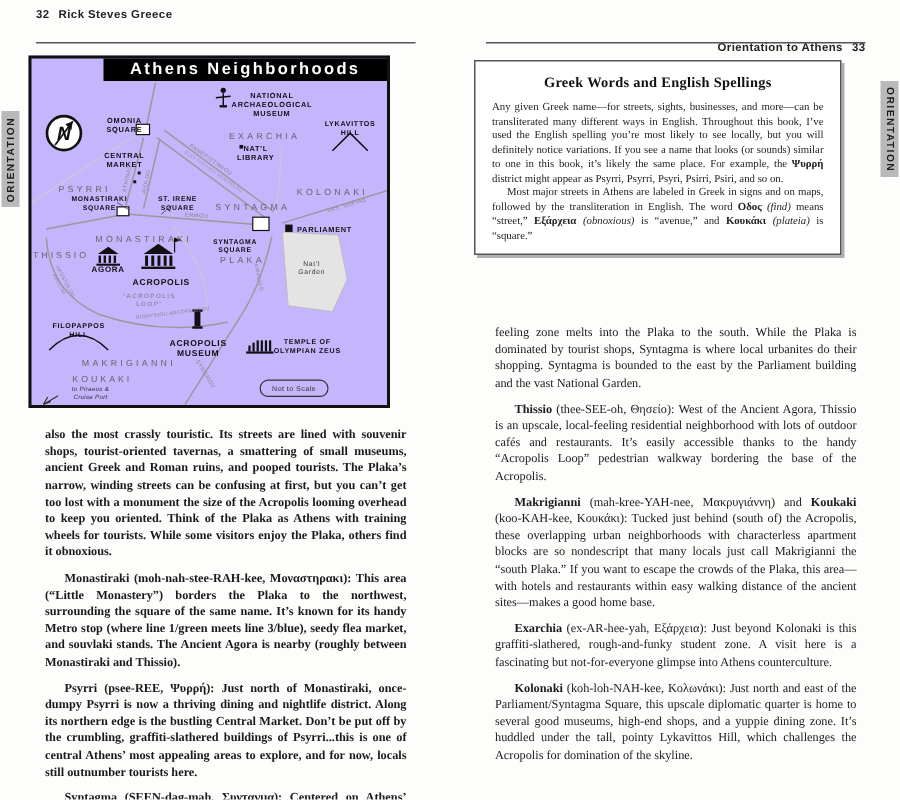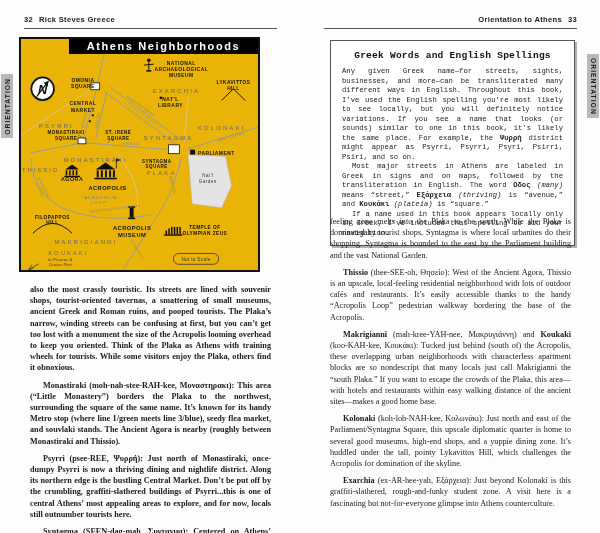--- a/index.html
+++ b/index.html
@@ -5,69 +5,69 @@
   html,body{margin:0;padding:0;}
   body{
     width:600px;height:533px;background:#fdfdfc;position:relative;overflow:hidden;
     font-family:"Liberation Serif", serif;color:#1a1a1a;
   }
   .page{position:absolute;top:0;height:533px;width:300px;}
   .left-page{left:0;}
   .right-page{left:300px;}
 
   .page-header{
-    position:absolute;top:15px;font-family:"Liberation Sans",sans-serif;
+    position:absolute;top:5px;font-family:"Liberation Sans",sans-serif;
     font-weight:bold;font-size:7.6px;letter-spacing:.3px;color:#222;white-space:nowrap;
   }
   .left-page .page-header{left:24px;}
-  .right-page .page-header{right:23px;text-align:right;}
+  .right-page .page-header{right:23px;text-align:right;margin-top:22px;}
   .page-header .pgnum{margin:0 6px;}
   .header-rule{position:absolute;top:28px;height:0;border-top:1px solid #555;}
   .left-page .header-rule{left:24px;right:23px;}
   .right-page .header-rule{left:24px;right:23px;}
 
   
   .tab{
     position:absolute;width:12px;height:64px;background:#b9b9b9;
     display:flex;align-items:center;justify-content:center;
     font-family:"Liberation Sans",sans-serif;font-weight:bold;font-size:6.8px;
     letter-spacing:1px;color:#1c1c1c;
   }
   .left-tab{left:1px;top:74px;}
   .right-tab{right:1px;top:54px;}
   .left-tab span{writing-mode:vertical-rl;transform:rotate(180deg);}
   .right-tab span{writing-mode:vertical-rl;}
 
   
   .map-box{
     position:absolute;left:19px;top:37px;width:241px;height:235px;
-    border:2px solid #111;box-sizing:border-box;background:#eab308;padding-left:48px;
+    border:2px solid #111;box-sizing:border-box;background:#c4b5fd;padding-left:48px;
   }
   .map-title{
     height:15px;background:#000;color:#fff;text-align:center;line-height:15.5px;
     font-family:"Liberation Sans",sans-serif;font-weight:bold;font-size:11px;letter-spacing:1.6px;
   }
   .map-svg{position:absolute;left:0;top:15px;width:237px;height:218px;display:block;
     font-family:"Liberation Sans",sans-serif;}
 
   
   .body-text{
     position:absolute;left:24px;width:253px;text-align:justify;
     font-size:8.2px;line-height:11.2px;color:#1a1a1a;
   }
   .left-page .body-text{top:278px;font-weight:bold;}
   .right-page .body-text{top:210px;}
   .body-text p{margin:6px;text-indent:13px;}
   .body-text p.noindent{text-indent:0;}
 
   
   .sidebar{
-    position:absolute;left:30px;top:40px;width:245px;box-sizing:border-box;
+    position:absolute;left:16px;top:40px;width:245px;box-sizing:border-box;
     border:1.5px solid #555;box-shadow:2px 2px 0 #b0b0b0;background:#fff;
-    padding:7px 11px 7px 11px;font-family:Liberation Mono, monospace;
+    padding:7px 11px 7px 11px;font-family:Liberation Serif, serif;
   }
   .sidebar h3{margin:2px 0 6px;font-size:9.6px;text-align:center;letter-spacing:.2px;color:#111;}
   .sidebar p{margin:0;font-size:7.2px;line-height:9.5px;text-align:justify;color:#222;text-indent:10px;}
   .sidebar p.noindent{text-indent:0;}
 </style>
 </head>
 <body>
 
 <div class="spread">
 
@@ -230,25 +230,24 @@
     <div class="page-header"><span>Orientation to Athens</span><span class="pgnum" style="margin-right:0">33</span></div>
     <div class="header-rule"></div>
 
     <div class="tab right-tab">
         <span>ORIENTATION</span>
       </div>
 
     <div class="sidebar">
       <h3>Greek Words and English Spellings</h3>
       <p class="noindent">Any given Greek name—for streets, sights, businesses, and more—can be transliterated many different ways in English. Throughout this book, I’ve used the English spelling you’re most likely to see locally, but you will definitely notice variations. If you see a name that looks (or sounds) similar to one in this book, it’s likely the same place. For example, the <b>Ψυρρή</b> district might appear as Psyrri, Psyrri, Psyri, Psirri, Psiri, and so on.</p>
-      <p>Most major streets in Athens are labeled in Greek in signs and on maps, followed by the transliteration in English. The word <b>Οδος</b> <i>(many)</i> means “street,” <b>Εξάρχεια</b> <i>(thriving)</i> is “avenue,” and <b>Κουκάκι</b> <i>(plateia)</i> is “square.”</p>
-      <p>If a name used in this book appears locally only in Greek, I’ve included that spelling to aid your navigation.</p>
+      <p>Most major streets in Athens are labeled in Greek in signs and on maps, followed by the transliteration in English. The word <b>Οδος</b> <i>(find)</i> means “street,” <b>Εξάρχεια</b> <i>(obnoxious)</i> is “avenue,” and <b>Κουκάκι</b> <i>(plateia)</i> is “square.”</p>
     </div>
 
     <div class="body-text">
       <p class="noindent">feeling zone melts into the Plaka to the south. While the Plaka is dominated by tourist shops, Syntagma is where local urbanites do their shopping. Syntagma is bounded to the east by the Parliament building and the vast National Garden.</p>
       <p><b>Thissio</b> (thee-SEE-oh, Θησείο): West of the Ancient Agora, Thissio is an upscale, local-feeling residential neighborhood with lots of outdoor cafés and restaurants. It’s easily accessible thanks to the handy “Acropolis Loop” pedestrian walkway bordering the base of the Acropolis.</p>
       <p><b>Makrigianni</b> (mah-kree-YAH-nee, Μακρυγιάννη) and <b>Koukaki</b> (koo-KAH-kee, Κουκάκι): Tucked just behind (south of) the Acropolis, these overlapping urban neighborhoods with characterless apartment blocks are so nondescript that many locals just call Makrigianni the “south Plaka.” If you want to escape the crowds of the Plaka, this area—with hotels and restaurants within easy walking distance of the ancient sites—makes a good home base.</p>
+      <p><b>Exarchia</b> (ex-AR-hee-yah, Εξάρχεια): Just beyond Kolonaki is this graffiti-slathered, rough-and-funky student zone. A visit here is a fascinating but not-for-everyone glimpse into Athens counterculture.</p>
       <p><b>Kolonaki</b> (koh-loh-NAH-kee, Κολωνάκι): Just north and east of the Parliament/Syntagma Square, this upscale diplomatic quarter is home to several good museums, high-end shops, and a yuppie dining zone. It’s huddled under the tall, pointy Lykavittos Hill, which challenges the Acropolis for domination of the skyline.</p>
-      <p><b>Exarchia</b> (ex-AR-hee-yah, Εξάρχεια): Just beyond Kolonaki is this graffiti-slathered, rough-and-funky student zone. A visit here is a fascinating but not-for-everyone glimpse into Athens counterculture.</p>
     </div>
   </div>
 </div>
 
 </body></html>

